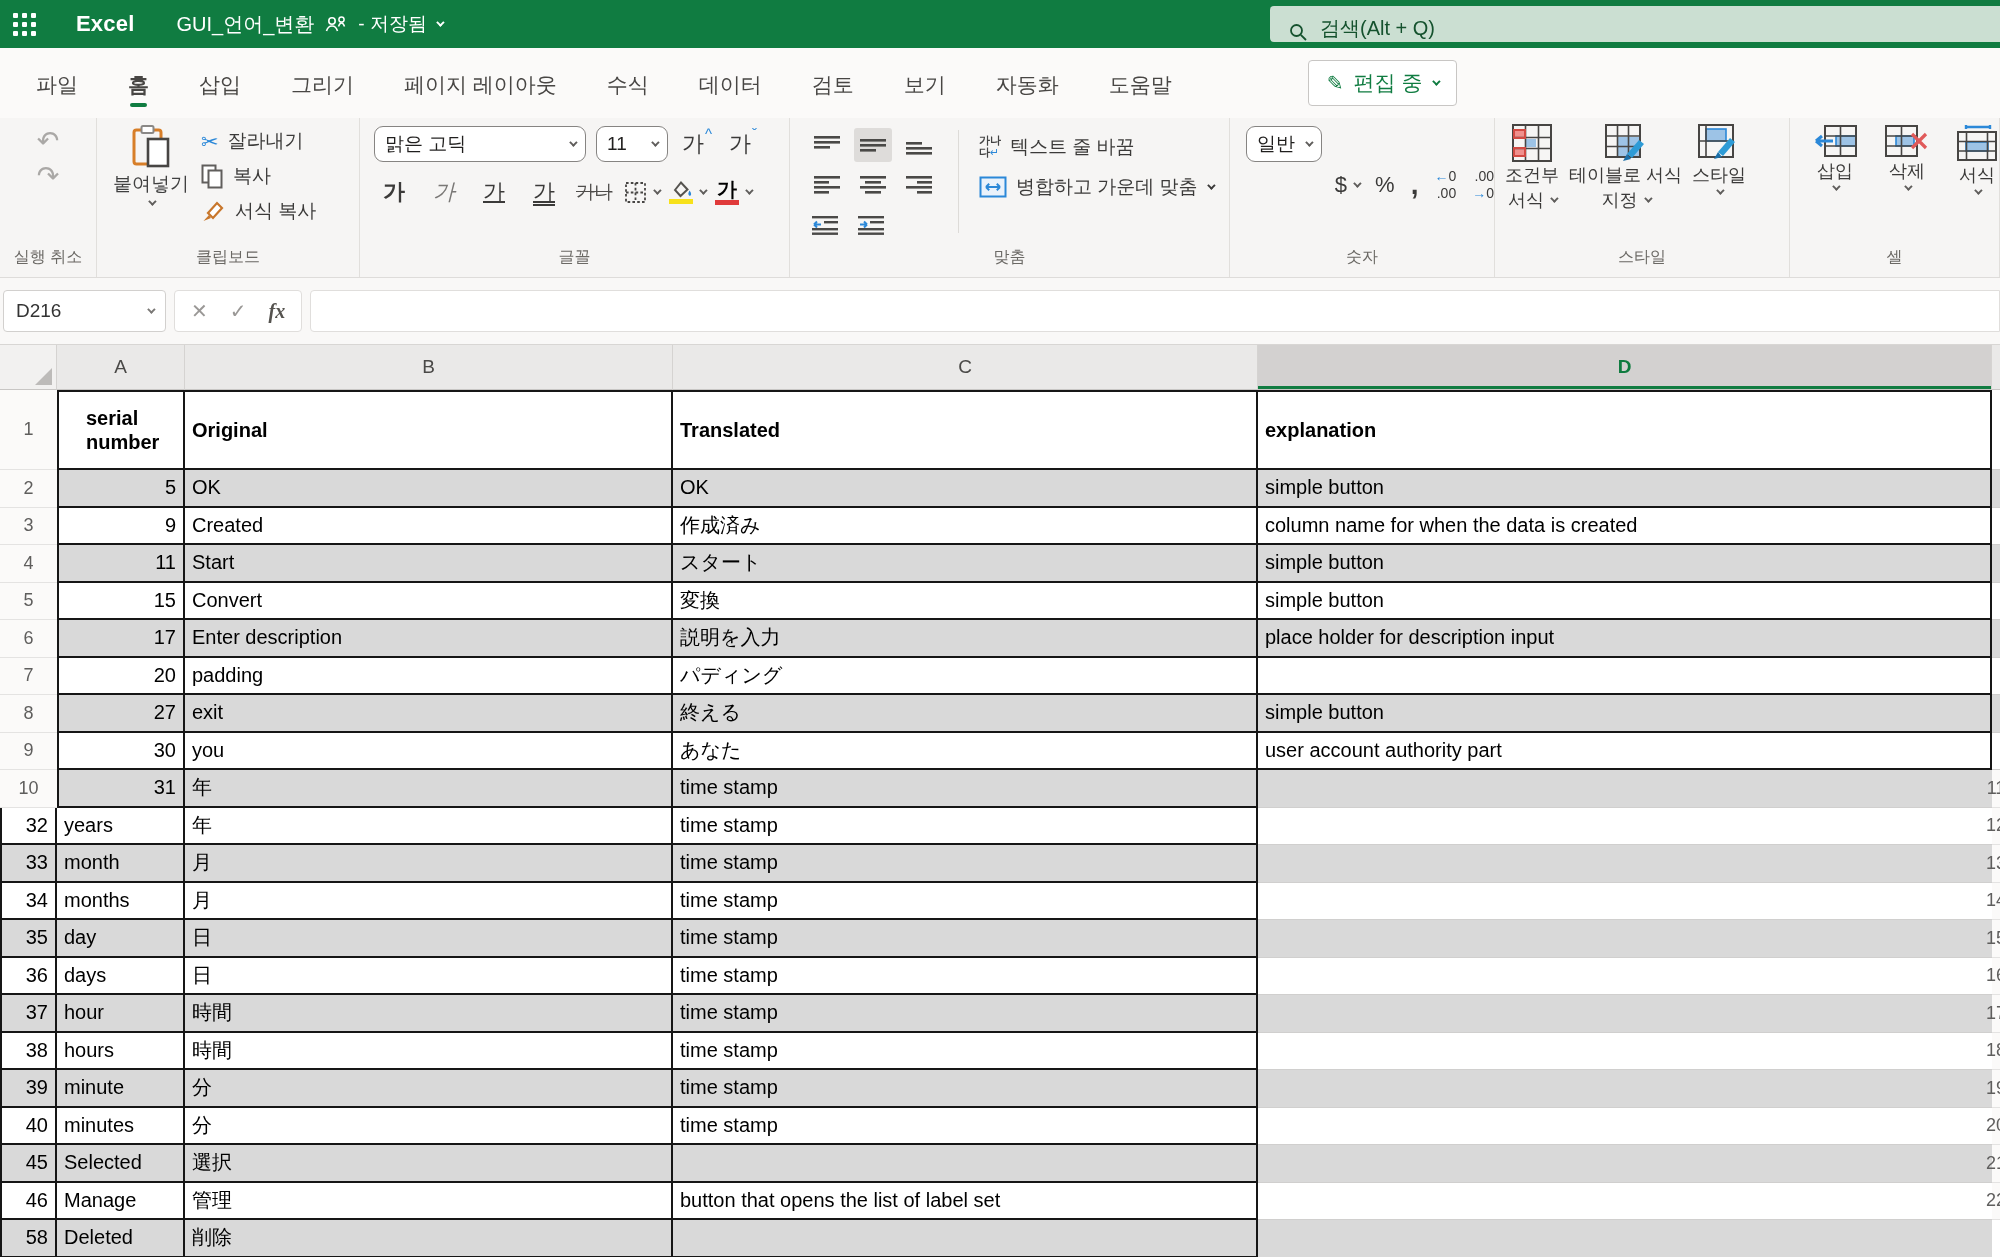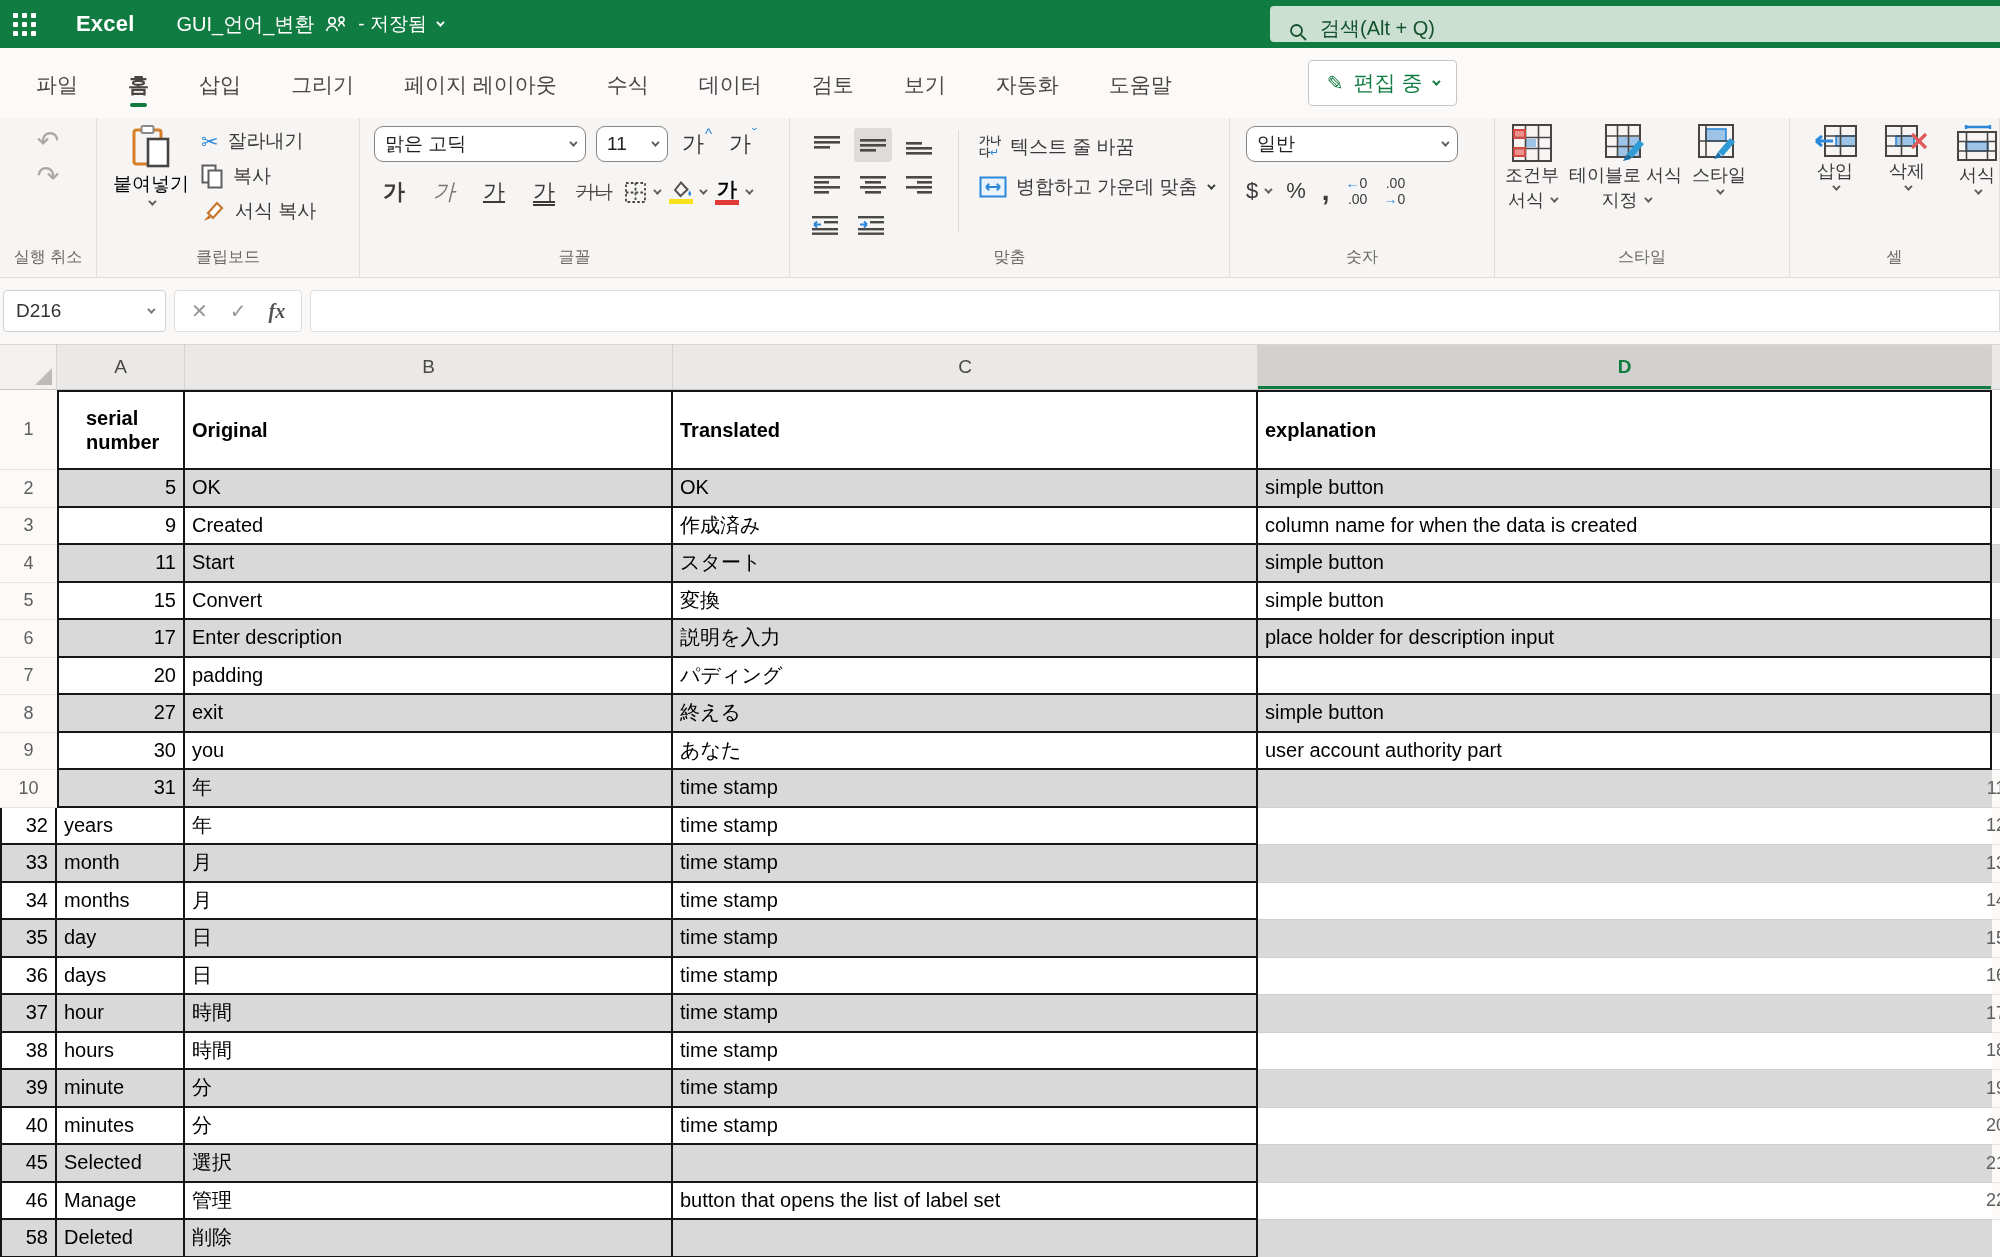--- a/index.html
+++ b/index.html
@@ -33,21 +33,21 @@
   .rlabel { text-align:center; color:#6B6965; font-size:16px; padding:4px 0 9px; }
   .gbtn, .fbtn { cursor:pointer; color:#3B3A39; }
 
   .g-undo { width:97px; }
   .g-undo .rbody { flex-direction:column; align-items:center; gap:8px; padding-top:10px; }
   .undo-ic { font-size:27px; color:#AAA8A6; line-height:1; cursor:pointer; }
 
   .g-clip { width:263px; }
   .g-clip .rbody { gap:12px; padding:6px 0 0 16px; }
   .pastebtn { display:flex; flex-direction:column; align-items:center; gap:3px; cursor:pointer; }
-  .pastebtn .lbl { font-size:19px; color:#000000; }
+  .pastebtn .lbl { font-size:19px; color:#404040; }
   .pastebtn .chv { color:#605E5C; }
   .clipstack { display:flex; flex-direction:column; gap:9px; padding-top:4px; }
   .srow { display:flex; align-items:center; gap:9px; font-size:19px; color:#3B3A39; cursor:pointer; white-space:nowrap; }
   .cut-ic { color:#2B88D8; font-size:21px; line-height:1; }
 
   .g-font { width:430px; }
   .g-font .rbody { flex-direction:column; padding:8px 0 0 14px; gap:12px; }
   .fontrow { display:flex; align-items:center; gap:10px; }
   .select { height:36px; background:#fff; border:1px solid #868482; border-radius:9px; display:flex; align-items:center; justify-content:space-between; padding:0 10px; font-size:19px; color:#201F1E; cursor:pointer; }
   .select .chv { color:#605E5C; }
@@ -73,21 +73,21 @@
   .g-align .rbody { padding:10px 0 0 18px; }
   .aligngrid { display:grid; grid-template-columns:repeat(3,38px); grid-auto-rows:34px; gap:6px 8px; }
   .aic { display:flex; align-items:center; justify-content:center; border-radius:3px; cursor:pointer; }
   .aic.selected { background:#DEDCDA; }
   .vdiv { border-left:1px solid #DDDBD8; margin:2px 20px 10px 20px; }
   .aligntxt { display:flex; flex-direction:column; gap:14px; padding-top:6px; }
   .wrapic { display:flex; flex-direction:column; font-size:11px; line-height:1.05; color:#444; font-weight:600; }
   .wrapic .ret { color:#2B88D8; font-weight:400; }
 
   .g-num { width:265px; }
-  .g-num .rbody { flex-direction:column; padding:8px 0 0 16px; gap:13px; }
+  .g-num .rbody { flex-direction:row; padding:8px 0 0 16px; gap:13px; }
   .numrow { display:flex; align-items:center; gap:16px; }
   .numsym { font-size:22px; color:#3B3A39; cursor:pointer; }
   .decmini { display:flex; flex-direction:column; align-items:flex-end; font-size:14px; line-height:1.15; color:#3B3A39; cursor:pointer; }
   .blue { color:#2B88D8; font-style:normal; }
 
   .g-styles { width:295px; }
   .g-styles .rbody { gap:10px; padding:6px 0 0 10px; }
   .vbtn { display:flex; flex-direction:column; align-items:center; gap:2px; cursor:pointer; font-size:18px; color:#3B3A39; line-height:1.25; }
   .vbtn .l2 { display:flex; align-items:center; gap:6px; }
   .vbtn .chv { color:#605E5C; }

